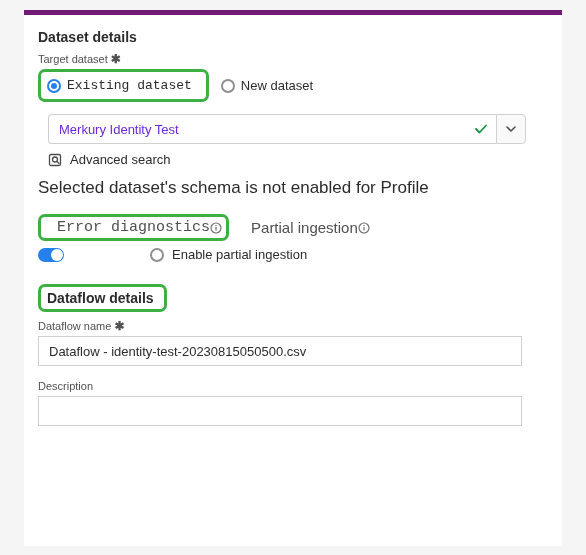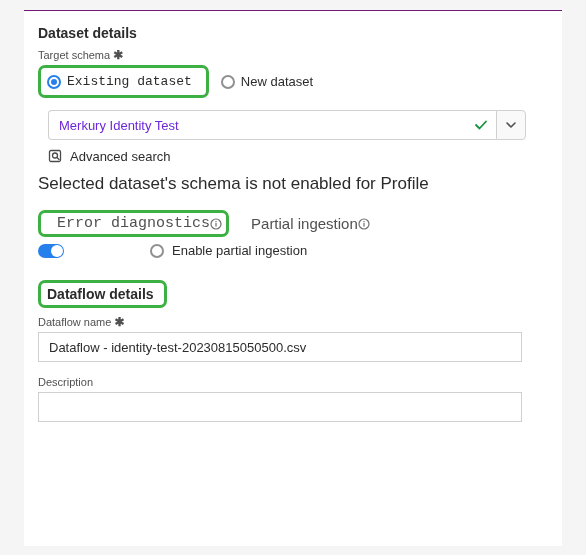--- a/index.html
+++ b/index.html
@@ -15,21 +15,21 @@
     height: 555px;
     padding: 10px 0 0 0;
     background: #f5f5f5;
   }
   .panel {
     margin-left: 24px;
     margin-right: 24px;
     background: #ffffff;
     height: 536px;
     padding: 14px 14px 0 14px;
-    border-top: 1px solid #701a75;
+    border-top: 5px solid #701a75;
   }
   h3.section-title {
     margin: 0 0 8px 0;
     font-size: 14px;
     font-weight: 700;
     color: #2c2c2c;
   }
   .field-label {
     font-size: 11px;
     color: #505050;
@@ -111,21 +111,20 @@
   }
   .dataset-caret {
     width: 30px; height: 30px;
     border: 1px solid #d0d0d0;
     border-radius: 0 4px 4px 0;
     display: flex; align-items: center; justify-content: center;
     background: #f9f9f9;
   }
   .adv-search {
     display: flex;
-    align-items: center;
     gap: 6px;
     margin-left: 10px;
     margin-bottom: 10px;
     font-size: 13px;
     color: #2c2c2c;
   }
   .schema-note {
     margin-left: 0;
     font-size: 17px;
     color: #2c2c2c;
@@ -202,21 +201,21 @@
 </style>
 </head>
 <body>
 
 <div class="page">
   <div class="panel">
 
     <h3 class="section-title">Dataset details</h3>
 
     <div class="field-label">
-      <span>Target schema</span>
+      <span>Target dataset</span>
       <span class="req-star">✱</span>
     </div>
 
     <div class="radio-row">
       <span class="highlight-box">
         <span class="radio-group">
           <span class="radio selected"></span>
           <span class="radio-label">Existing dataset</span>
         </span>
       </span>

